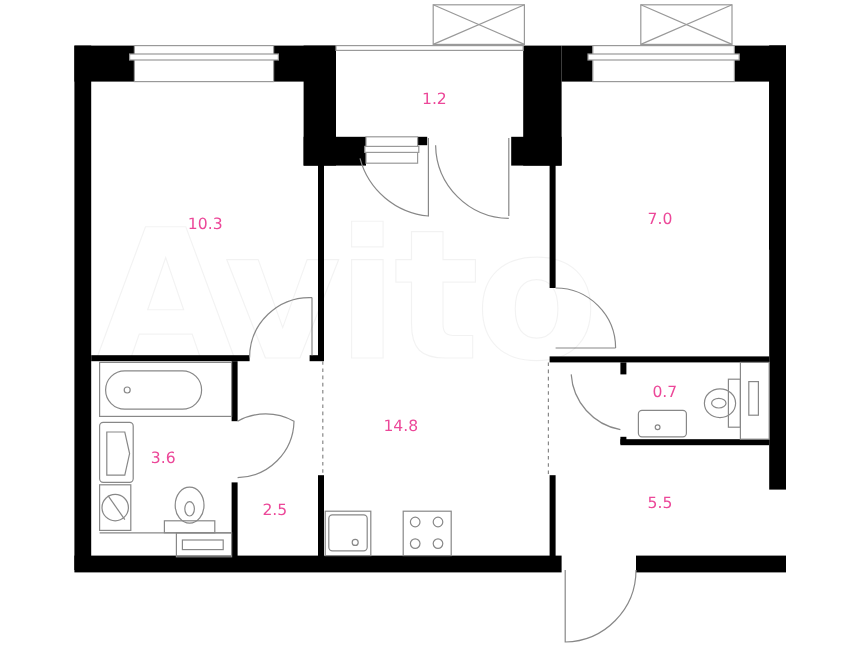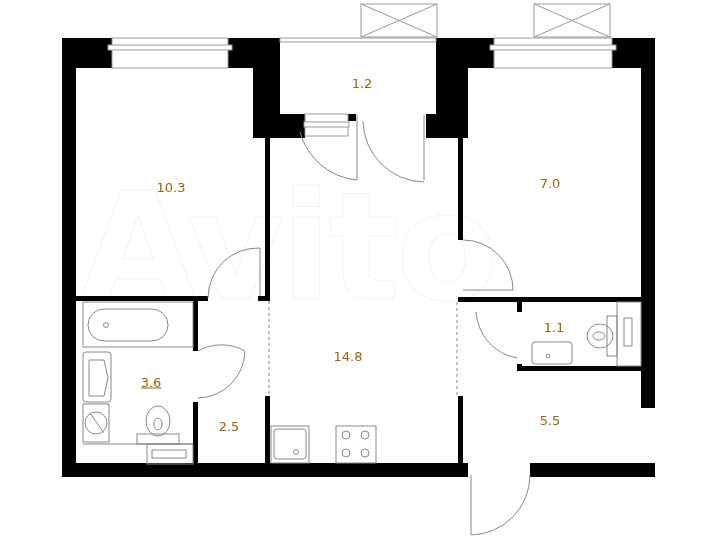--- a/index.html
+++ b/index.html
@@ -1,18 +1,18 @@
 <!DOCTYPE html>
 <html><head>
 <meta charset="utf-8">
 <style>
   html,body{margin:0;padding:0;background:#fff;}
   body{width:716px;height:540px;overflow:hidden;font-family:"DejaVu Sans",sans-serif;}
   #plan{position:absolute;left:0;top:0;width:716px;height:540px;}
-  .lbl{position:absolute;font-size:13px;color:#a16207;transform:translate(-50%,-50%);white-space:nowrap;}
+  .lbl{position:absolute;font-size:13px;color:#ec4899;transform:translate(-50%,-50%);white-space:nowrap;}
   .wm{position:absolute;left:80px;top:160px;font-size:150px;font-weight:bold;color:transparent;-webkit-text-stroke:1px rgba(0,0,0,0.05);letter-spacing:-4px;}
 </style>
 </head>
 <body>
 
 <div style="position:relative;width:716px;height:540px;">
 <svg id="plan" viewBox="0 0 716 540" xmlns="http://www.w3.org/2000/svg">
   <g fill="none" stroke="#999" stroke-width="1">
 
     <g>
@@ -123,18 +123,18 @@
     <rect x="617" y="302" width="24" height="64"></rect>
     <rect x="624" y="318" width="8" height="28"></rect>
   </g>
 </svg>
 
 <div class="wm">Avito</div>
 
 <div class="lbl" style="left:171px;top:187px;">10.3</div>
 <div class="lbl" style="left:362px;top:83px;">1.2</div>
 <div class="lbl" style="left:550px;top:183px;">7.0</div>
-<div class="lbl" style="left:151px;top:382px;text-decoration:underline;">3.6</div>
+<div class="lbl" style="left:136px;top:382px;">3.6</div>
 <div class="lbl" style="left:229px;top:426px;text-align:center;">2.5</div>
-<div class="lbl" style="left:348px;top:356px;">14.8</div>
-<div class="lbl" style="left:554px;top:327px;">1.1</div>
+<div class="lbl" style="left:334px;top:356px;">14.8</div>
+<div class="lbl" style="left:554px;top:327px;">0.7</div>
 <div class="lbl" style="left:550px;top:420px;">5.5</div>
 </div>
 
 </body></html>

